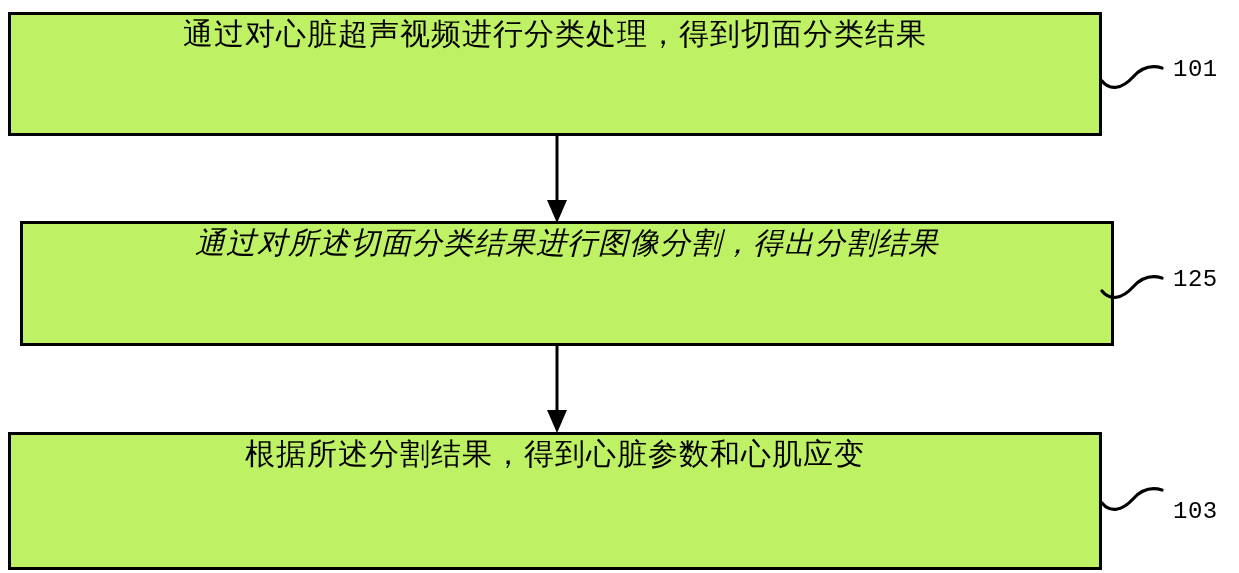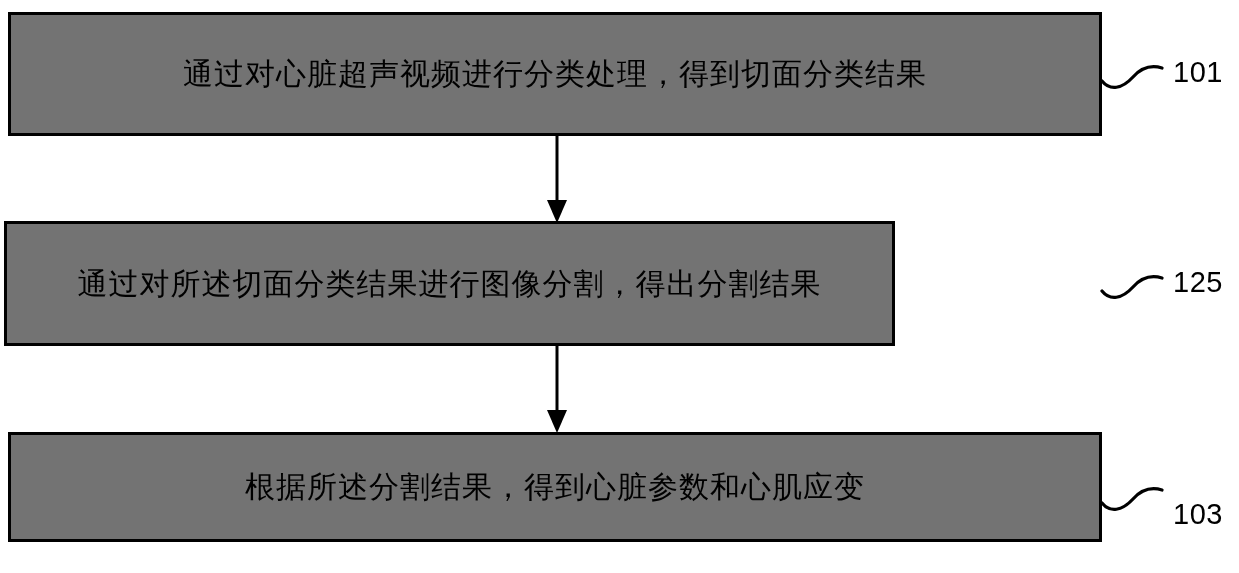--- a/index.html
+++ b/index.html
@@ -14,51 +14,50 @@
     position: relative;
     width: 1239px;
     height: 573px;
     background: #ffffff;
     overflow: hidden;
   }
   .flow-box {
     position: absolute;
     box-sizing: border-box;
     border: 3px solid #000000;
-    background: #737373;
+    background: #bef264;
     display: flex;
-    align-items: center;
     justify-content: center;
   }
   .box-text {
     font-family: "DejaVu Serif", "Liberation Serif", serif;
     font-size: 30px;
     line-height: 1.25;
     color: #000000;
     letter-spacing: 1px;
     white-space: nowrap;
     text-align: center;
     user-select: none;
   }
   #box-1 { left: 8px;  top: 12px;  width: 1094px; height: 124px; }
-  #box-2 { left: 4px;  top: 221px; width: 891px; height: 125px; }
-  #box-3 { left: 8px;  top: 432px; width: 1094px; height: 110px; }
+  #box-2 { left: 20px;  top: 221px; width: 1094px; height: 125px; font-style: italic; }
+  #box-3 { left: 8px;  top: 432px; width: 1094px; height: 138px; }
 
   .connector {
     position: absolute;
     left: 545px;
     width: 24px;
   }
   #connector-1 { top: 134px; height: 90px; }
   #connector-2 { top: 344px; height: 90px; }
 
   .step-label {
     position: absolute;
-    font-family: Liberation Sans, sans-serif;
-    font-size: 29px;
+    font-family: Liberation Mono, monospace;
+    font-size: 24px;
     color: #000000;
     letter-spacing: 0.5px;
     user-select: none;
   }
   #label-101 { left: 1173px; top: 56px; }
   #label-102 { left: 1173px; top: 266px; }
   #label-103 { left: 1173px; top: 498px; }
 
   .leader {
     position: absolute;

